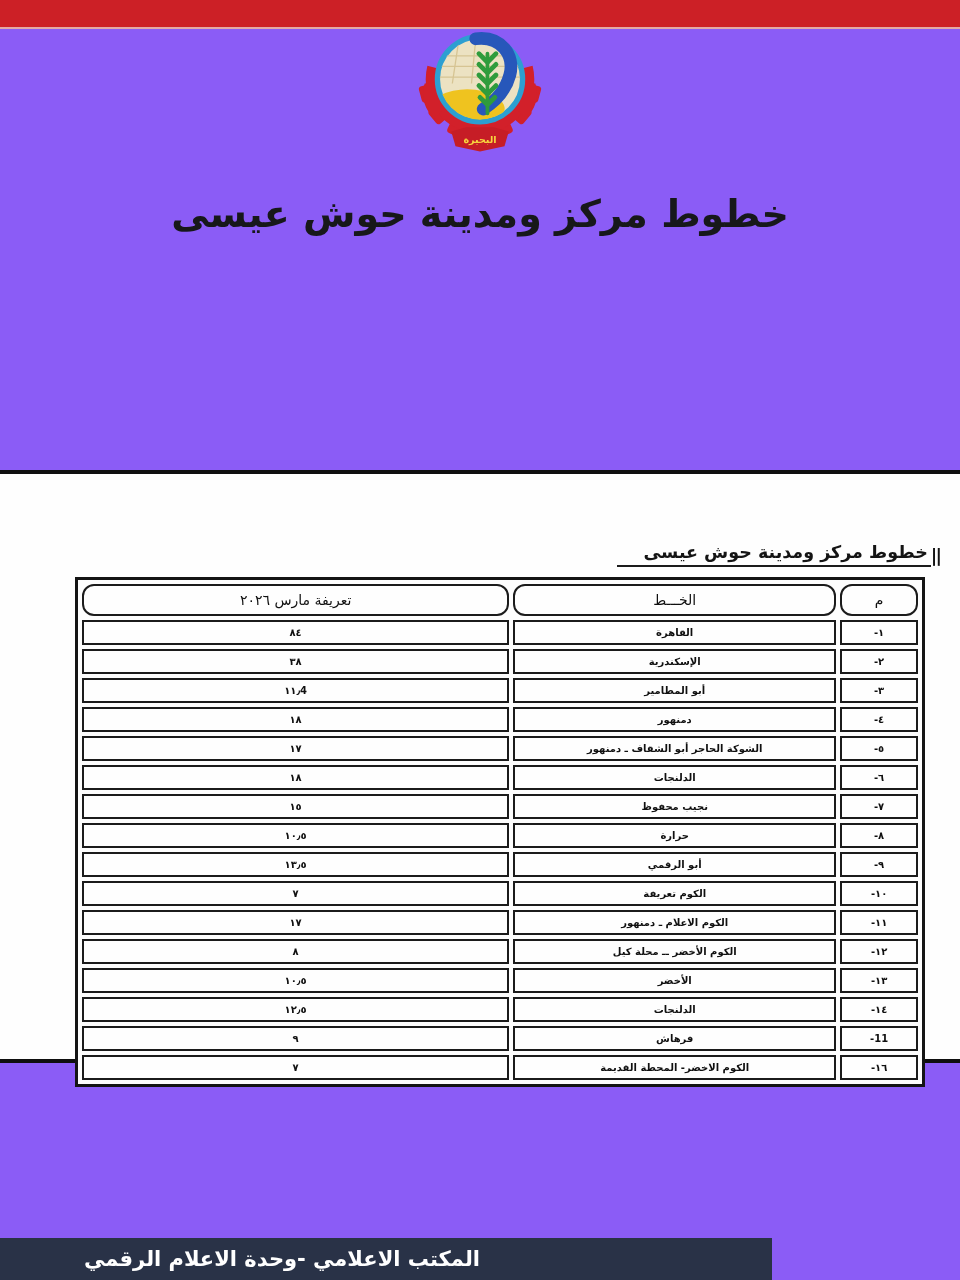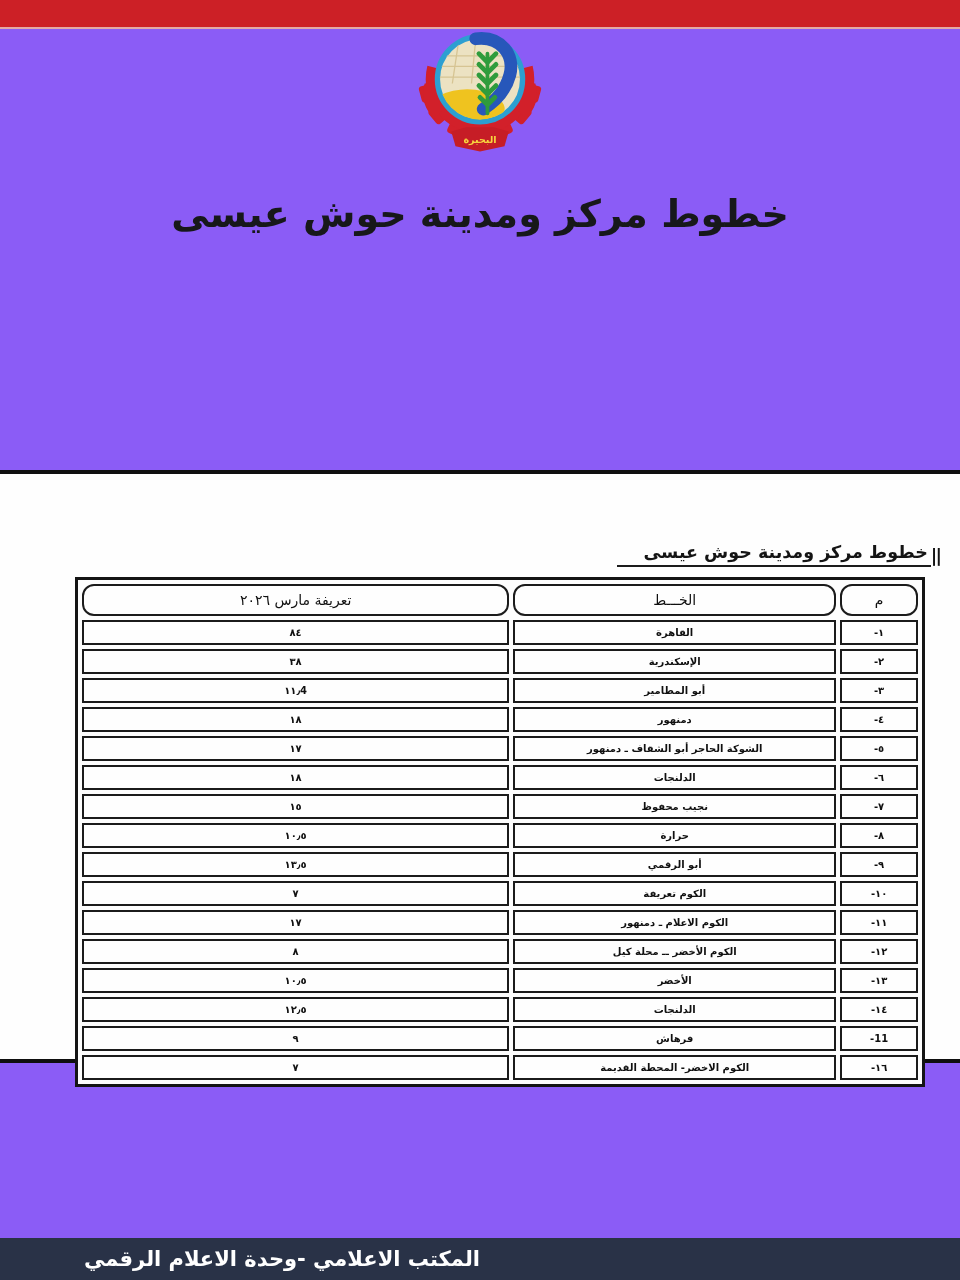--- a/index.html
+++ b/index.html
@@ -48,21 +48,21 @@
   table.lines th, table.lines td{
     border:2px solid #1b1b1b;text-align:center;vertical-align:middle;
     color:#101010;background:#fefefe;overflow:hidden;white-space:nowrap;
   }
   table.lines th{height:26px;font-size:14px;font-weight:400;border-radius:12px;}
   table.lines td{height:19px;font-size:10px;font-weight:700;}
   col.c-index{width:9.4%;}
   col.c-line{width:39%;}
   col.c-tariff{width:51.6%;}
   .footer{
-    position:absolute;left:0;bottom:0;width:960px;height:42px;
+    position:absolute;left:0;bottom:0;width:772px;height:42px;
     background:#293247;display:flex;align-items:center;
   }
   .footer-text{
     direction:rtl;color:#ffffff;font-size:21px;font-weight:900;
     margin-left:84px;
   }
 </style>
 </head>
 <body>
 

